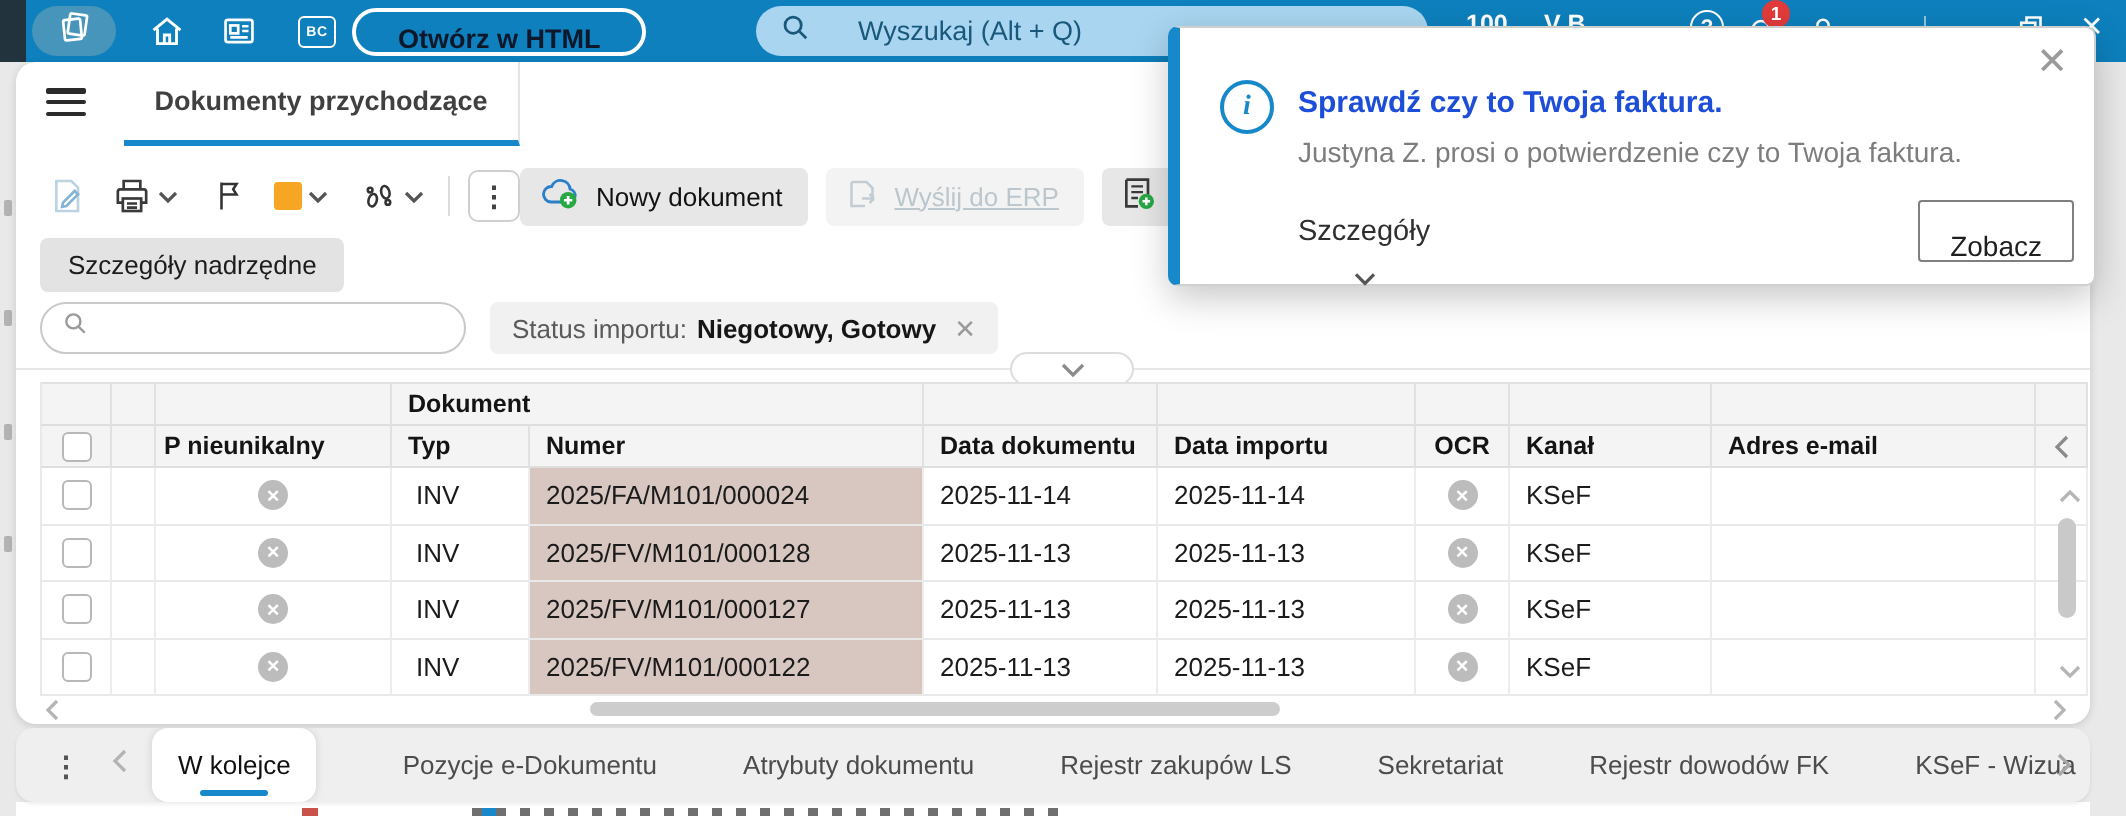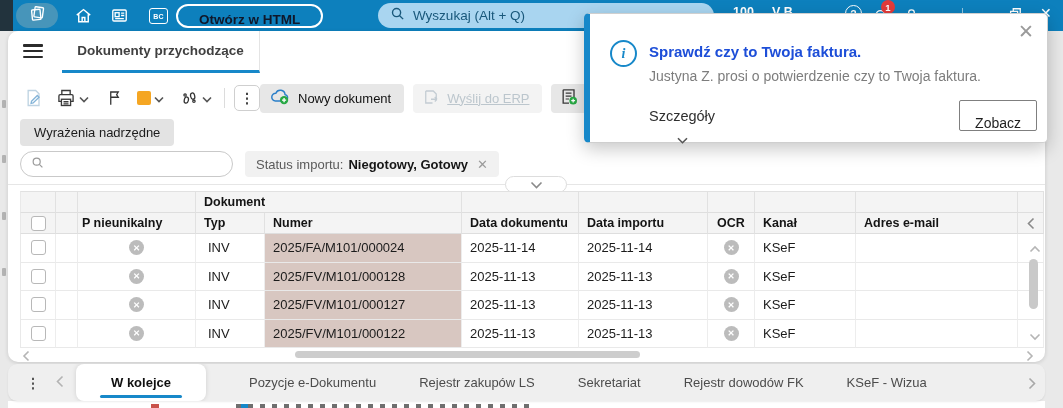--- a/index.html
+++ b/index.html
@@ -13,21 +13,21 @@
   .app-pill { position:absolute; left:16px; top:3px; width:42px; height:25px; border-radius:13px;
               background:#4795ba; display:flex; align-items:center; justify-content:center; }
   .tb-ic { position:absolute; top:6px; color:#fff; display:flex; align-items:center; justify-content:center; cursor:pointer; }
   .bc-badge { position:absolute; left:149px; top:8px; width:19px; height:16px; border:1.6px solid #fff;
               border-radius:3px; color:#fff; font-size:7px; font-weight:bold; display:flex;
               align-items:center; justify-content:center; letter-spacing:.3px; }
   .open-html { position:absolute; left:176px; top:4px; height:24px; padding:4px 21px; border:2px solid #fff;
                border-radius:14px; background:transparent; color:#0f172a; font-weight:bold; font-size:13.5px;
                font-family:inherit; line-height:20px; cursor:pointer; }
   .tb-search { position:absolute; left:378px; top:3px; width:336px; height:25px; border-radius:13px;
-               background:#a9d5f0; display:flex; align-items:center; padding-left:12px; gap:8px; }
+               background:#a9d5f0; display:flex; align-items:center; padding-left:12px; gap:24px; }
   .tb-search input { border:none; outline:none; background:transparent; color:#19587b; font-size:13.5px;
                      font-family:inherit; width:260px; }
   .tb-search input::placeholder { color:#19587b; opacity:1; }
   .tb-frag { position:absolute; top:5px; color:#fff; font-size:12.5px; font-weight:bold; }
   .bell-badge { position:absolute; left:881px; top:0; width:14px; height:14px; border-radius:50%;
                 background:#e23b3b; color:#fff; font-size:9.5px; font-weight:bold; display:flex;
                 align-items:center; justify-content:center; z-index:2; }
   .tb-divider { position:absolute; left:962px; top:8px; width:1px; height:15px; background:rgba(255,255,255,.55); }
   .help-circ { position:absolute; left:845px; top:5px; width:17px; height:17px; border:1.5px solid #fff;
                border-radius:50%; color:#fff; font-size:10.5px; font-weight:bold; display:flex;
@@ -97,21 +97,21 @@
 
   
   .tabbar { position:absolute; left:8px; top:364px; width:1037px; height:37px; background:#efefef;
             border-radius:9px; display:flex; align-items:center; z-index:2; box-shadow:0 1px 2px rgba(0,0,0,.08); overflow:hidden; }
   .tb-kebab { color:#555; font-size:14px; font-weight:bold; margin-left:18px; cursor:pointer; letter-spacing:0; }
   .tb-chl { color:#b3b3b3; margin-left:16px; cursor:pointer; }
   .btabs { display:flex; align-items:center; gap:43px; margin-left:12px; height:37px; }
   .btab { font-size:13px; color:#4c4c4c; white-space:nowrap; cursor:pointer; }
   .btab span { pointer-events:none; }
   .btab.active { background:#fff; border-radius:8px; height:37px; display:flex; align-items:center;
-                 padding:0 35px; font-weight:bold; color:#101010; position:relative; box-shadow:0 0 5px rgba(0,0,0,.13); }
+                 padding:0 13px; font-weight:normal; color:#101010; position:relative; box-shadow:0 0 5px rgba(0,0,0,.13); }
   .btab.active::after { content:""; position:absolute; left:24px; right:24px; bottom:3px; height:3px;
                         background:#1788c9; border-radius:2px; }
   .tb-chr { position:absolute; right:9px; top:12px; color:#a8a8a8; cursor:pointer; }
 
   .sliver { position:absolute; left:8px; top:401px; width:1037px; height:7px; background:#fff; overflow:hidden; z-index:1; }
   .sliver .marks { position:absolute; left:228px; top:3px; width:300px; height:4px;
                    background:repeating-linear-gradient(90deg,#6f6f6f 0 5px, transparent 5px 12px); }
   .sliver .m-red  { position:absolute; left:143px; top:3px; width:8px; height:4px; background:#c9524a; }
   .sliver .m-blue { position:absolute; left:232px; top:3px; width:8px; height:4px; background:#1788c9; }
   .ltick { position:absolute; left:2px; width:4px; height:8px; background:#b3b3b3; border-radius:1px; }
@@ -301,21 +301,21 @@
           <svg width="20" height="19" viewBox="0 0 24 22" fill="none">
             <path d="M5 3h13v10M5 3v16h7" stroke="#3a3a3a" stroke-width="1.6"></path>
             <path d="M8 7h7M8 10.5h7M8 14h4" stroke="#3a3a3a" stroke-width="1.4"></path>
             <circle cx="17" cy="16" r="4.6" fill="#27a844"></circle>
             <path d="M17 13.7v4.6M14.7 16h4.6" stroke="#fff" stroke-width="1.5"></path>
           </svg>
         </span>
       </button>
     </div>
 
-    <div class="parent-chip">Wyrażenia nadrzędne</div>
+    <div class="parent-chip">Szczegóły nadrzędne</div>
 
     <div class="issuer-search">
       <span>
         <svg width="13" height="13" viewBox="0 0 24 24" fill="none" stroke="#9a9a9a" stroke-width="2.2">
           <circle cx="10.5" cy="10.5" r="6.5"></circle>
             <path d="M15.5 15.5 21 21"></path>
         </svg>
       </span>
     </div>
 
@@ -478,20 +478,21 @@
           <path d="M6.5 1.5 1.5 6.5l5 5"></path>
         </svg>
     </span>
     <div class="btabs">
     <div class="btab active">
           <span>W kolejce</span>
         </div>
 
     <div class="btab"><span>Pozycje e-Dokumentu</span></div>
 
+    <div class="btab"><span>Atrybuty dokumentu</span></div>
 
     <div class="btab"><span>Rejestr zakupów LS</span></div>
 
     <div class="btab"><span>Sekretariat</span></div>
 
     <div class="btab"><span>Rejestr dowodów FK</span></div>
 
     <div class="btab"><span>KSeF - Wizua</span></div>
   </div>
     <span class="tb-chr">

